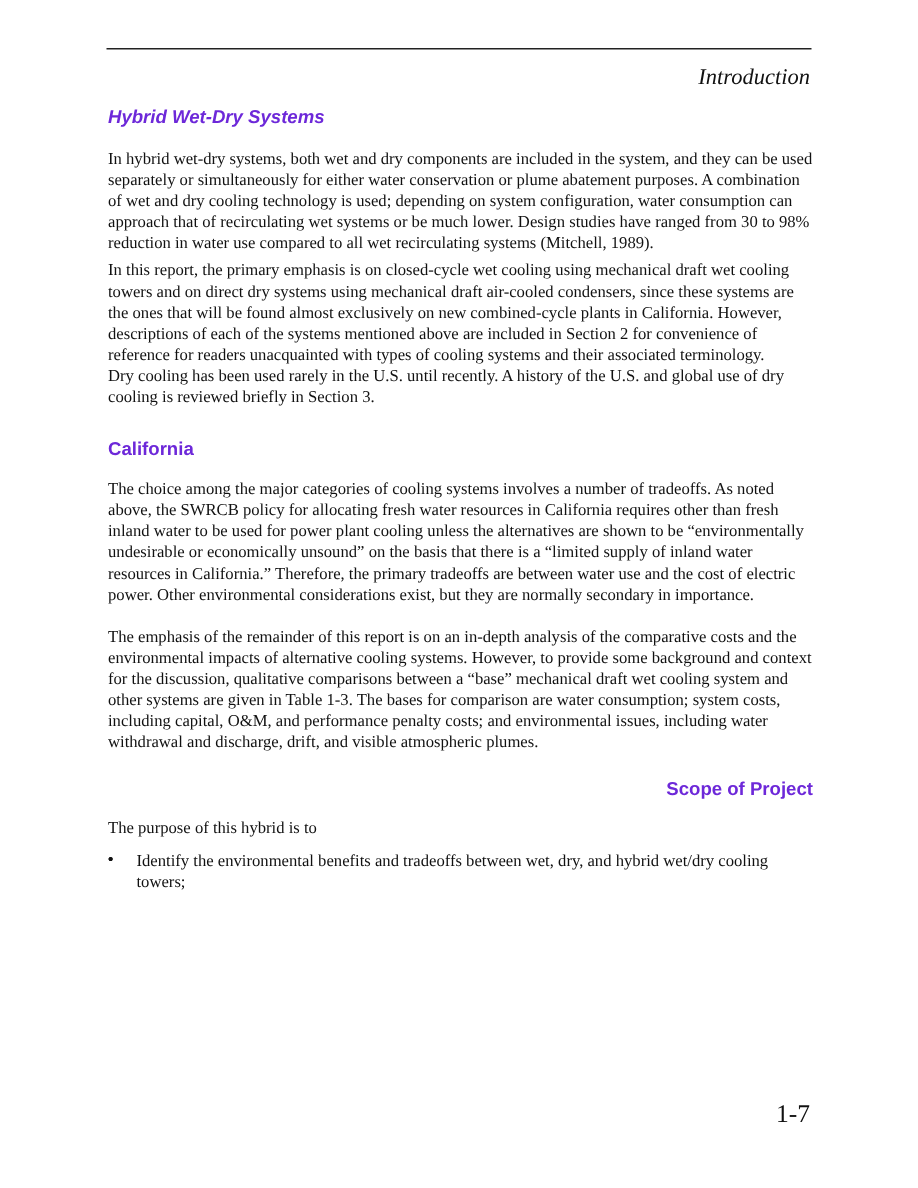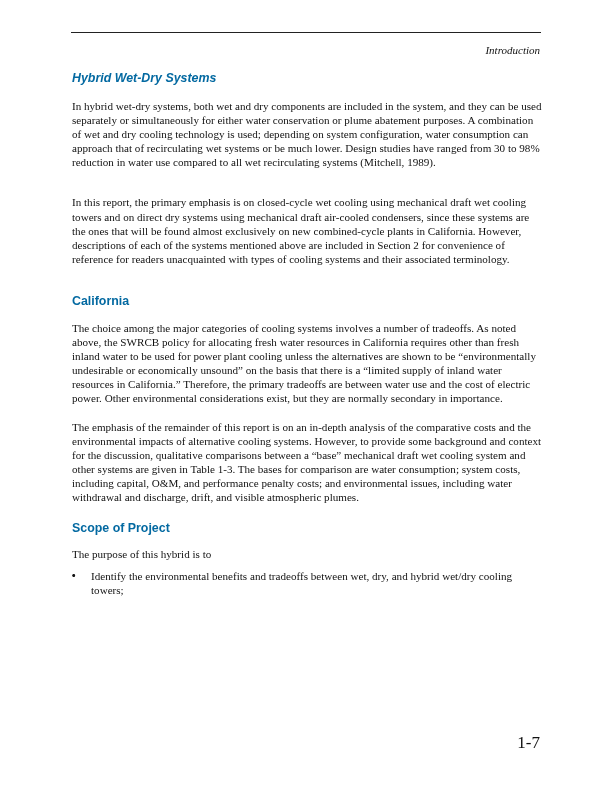--- a/index.html
+++ b/index.html
@@ -22,54 +22,54 @@
       width: 470px;
       height: 0;
       border-top: 1px solid #222222;
     }
     .running-head {
       position: absolute;
       right: 72px;
       top: 44px;
       font-family: "Liberation Serif", serif;
       font-style: italic;
-      font-size: 11px;
+      font-size: 15px;
       color: #111111;
     }
     .content {
       position: absolute;
       left: 72px;
       top: 70px;
       width: 470px;
     }
     h2 {
       font-family: "Liberation Sans", sans-serif;
       font-weight: bold;
       font-size: 12.4px;
       margin: 0;
-      color: #0369a1;
+      color: #6d28d9;
       line-height: 16px;
     }
     h2.italic {
       font-style: italic;
     }
     p {
       margin: 0;
       font-size: 11.1px;
       line-height: 14.1px;
       text-align: left;
     }
     .h-hybrid { margin-bottom: 13px; }
-    .p1 { margin-bottom: 26px; }
-    .p2 { margin-bottom: 27px; }
+    .p1 { margin-bottom: 4px; }
+    .p2 { margin-bottom: 0; }
     .p3 { margin-bottom: 19px; }
     .h-tradeoffs { margin-bottom: 12px; }
     .p4 { margin-bottom: 14px; }
     .p5 { margin-bottom: 16px; }
-    .h-scope { margin-bottom: 11px; }
+    .h-scope { margin-bottom: 11px; text-align: right; }
     .p6 { margin-bottom: 8px; }
     ul.bullets {
       list-style: none;
       margin: 0;
       padding: 0;
     }
     ul.bullets li {
       position: relative;
       padding-left: 19px;
       font-size: 11.1px;
@@ -96,20 +96,21 @@
 
 <div class="header-rule"></div>
 <div class="running-head">Introduction</div>
 
 <div class="content">
 
   <section>
     <h2 class="italic h-hybrid">Hybrid Wet-Dry Systems</h2>
     <p class="p1">In hybrid wet-dry systems, both wet and dry components are included in the system, and they can be used separately or simultaneously for either water conservation or plume abatement purposes. A combination of wet and dry cooling technology is used; depending on system configuration, water consumption can approach that of recirculating wet systems or be much lower. Design studies have ranged from 30 to 98% reduction in water use compared to all wet recirculating systems (Mitchell, 1989).</p>
     <p class="p2">In this report, the primary emphasis is on closed-cycle wet cooling using mechanical draft wet cooling towers and on direct dry systems using mechanical draft air-cooled condensers, since these systems are the ones that will be found almost exclusively on new combined-cycle plants in California. However, descriptions of each of the systems mentioned above are included in Section 2 for convenience of reference for readers unacquainted with types of cooling systems and their associated terminology.</p>
+    <p class="p3">Dry cooling has been used rarely in the U.S. until recently. A history of the U.S. and global use of dry cooling is reviewed briefly in Section 3.</p>
   </section>
 
   <section>
     <h2 class="h-tradeoffs">California</h2>
     <p class="p4">The choice among the major categories of cooling systems involves a number of tradeoffs. As noted above, the SWRCB policy for allocating fresh water resources in California requires other than fresh inland water to be used for power plant cooling unless the alternatives are shown to be “environmentally undesirable or economically unsound” on the basis that there is a “limited supply of inland water resources in California.”  Therefore, the primary tradeoffs are between water use and the cost of electric power. Other environmental considerations exist, but they are normally secondary in importance.</p>
     <p class="p5">The emphasis of the remainder of this report is on an in-depth analysis of the comparative costs and the environmental impacts of alternative cooling systems. However, to provide some background and context for the discussion, qualitative comparisons between a “base” mechanical draft wet cooling system and other systems are given in Table 1-3. The bases for comparison are water consumption; system costs, including capital, O&amp;M, and performance penalty costs; and environmental issues, including water withdrawal and discharge, drift, and visible atmospheric plumes.</p>
   </section>
 
   <section>
     <h2 class="h-scope">Scope of Project</h2>

